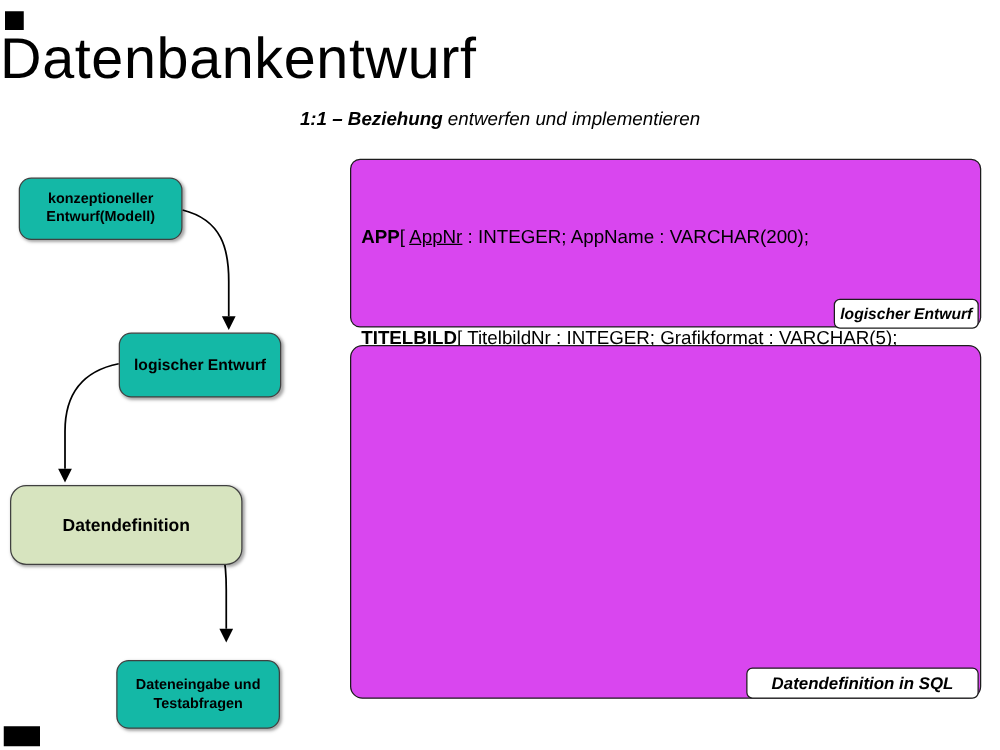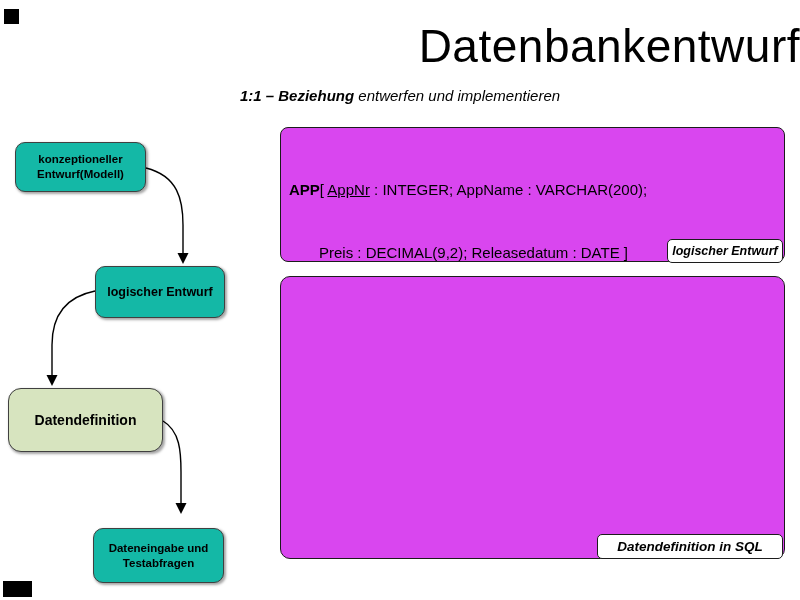--- a/index.html
+++ b/index.html
@@ -14,21 +14,21 @@
   .stage { position: absolute; inset: 0; }
 
   
   .corner-mark { position: absolute; background: #000; }
   .corner-mark.tl { left: 4px; top: 9px; width: 15px; height: 15px; }
   .corner-mark.bl { left: 3px; top: 581px; width: 29px; height: 16px; }
 
   
   .title {
     position: absolute; left: 0; top: 20px; width: 800px;
-    text-align: right;
+    text-align: left;
     font-size: 46px; line-height: 52px; font-weight: 500;
     letter-spacing: 0.5px;
   }
   .subtitle {
     position: absolute; left: 0; top: 87px; width: 800px;
     text-align: center;
     font-size: 15px; font-style: italic;
   }
   .subtitle .emph { font-weight: bold; }
 
@@ -40,21 +40,21 @@
     box-shadow: 1.5px 1.5px 2.5px rgba(0,0,0,0.35);
     display: flex; align-items: center; justify-content: center;
     text-align: center;
     font-weight: bold;
     padding: 2px 10px;
     box-sizing: border-box;
     background: #14b8a6;
   }
   .flow-box.step1 { left: 15px;  top: 142px; width: 131px; height: 50px; font-size: 11.5px; line-height: 15px; }
   .flow-box.step2 { left: 95px;  top: 266px; width: 130px; height: 52px; font-size: 12.5px; }
-  .flow-box.step3 { left: 8px;   top: 388px; width: 155px; height: 64px; font-size: 14px; background: #d7e4bf; border-radius: 13px; }
+  .flow-box.step3 { left: 8px;   top: 388px; width: 186px; height: 64px; font-size: 14px; background: #d7e4bf; border-radius: 13px; }
   .flow-box.step4 { left: 93px;  top: 516px; width: 131px; height: 55px; font-size: 11.5px; line-height: 15px; margin-top: 12px; }
 
   .flow-arrows { position: absolute; left: 0; top: 130px; width: 260px; height: 460px; pointer-events: none; }
 
   
   .panel {
     position: absolute;
     background: #d946ef;
     border: 1.3px solid #1c1c1c;
     box-sizing: border-box;
@@ -123,21 +123,20 @@
   <div class="flow-box step3">
       <span>Datendefinition</span>
     </div>
   <div class="flow-box step4">
       <span>Dateneingabe und Testabfragen</span>
     </div>
 
   <div class="panel logical">
     <div class="schema">
       <div><span class="rel-name">APP</span><span>[ </span><span class="pk">AppNr</span><span> : INTEGER; AppName : VARCHAR(200);</span></div>
-      <div class="indent-app">Preis : DECIMAL(9,2); Releasedatum : DATE ]</div>
       <div class="rel-block2"><span class="rel-name">TITELBILD</span><span>[ </span><span class="pk">TitelbildNr</span><span> : INTEGER; Grafikformat : VARCHAR(5);</span></div>
       <div class="indent-titel">PixelBreit : INTEGER; PixelHoch : INTEGER;</div>
       <div class="indent-titel"><span>Bild : LONGBLOB; </span><span class="fk">AppNr</span><span> : INTEGER]</span></div>
     </div>
     <div class="panel-tab">
         <span>logischer Entwurf</span>
       </div>
   </div>
 
   <div class="panel sql">

